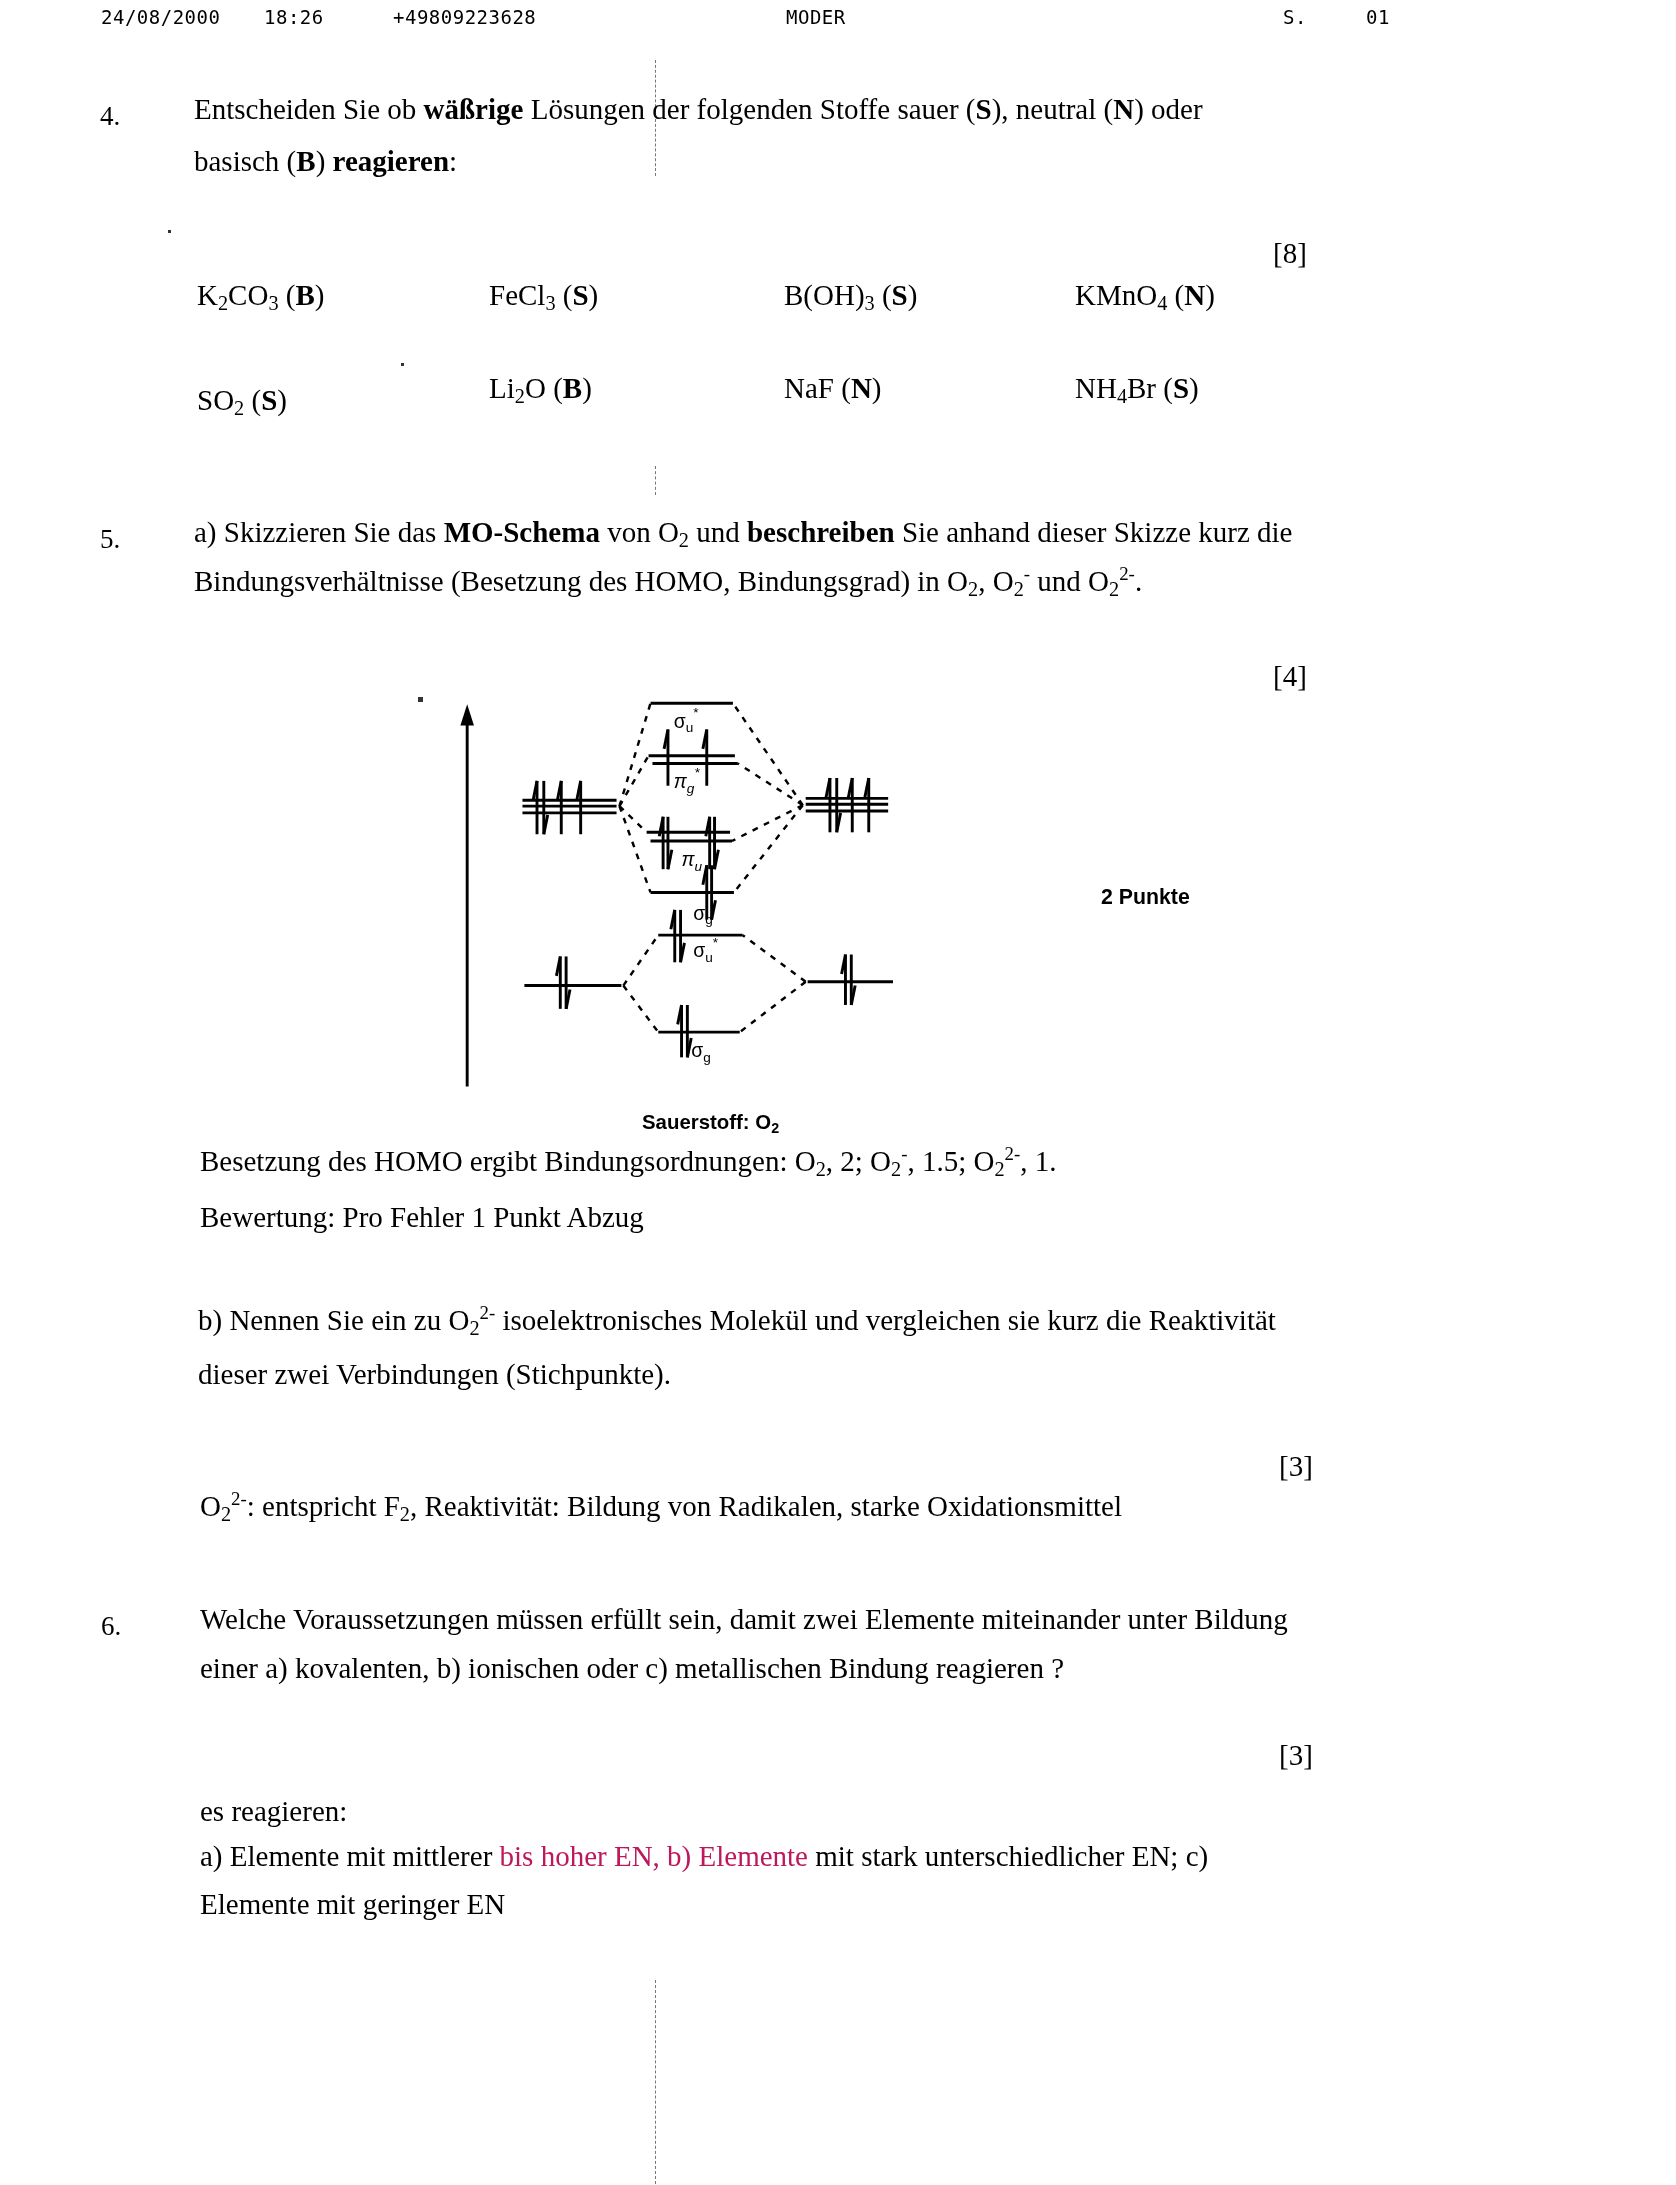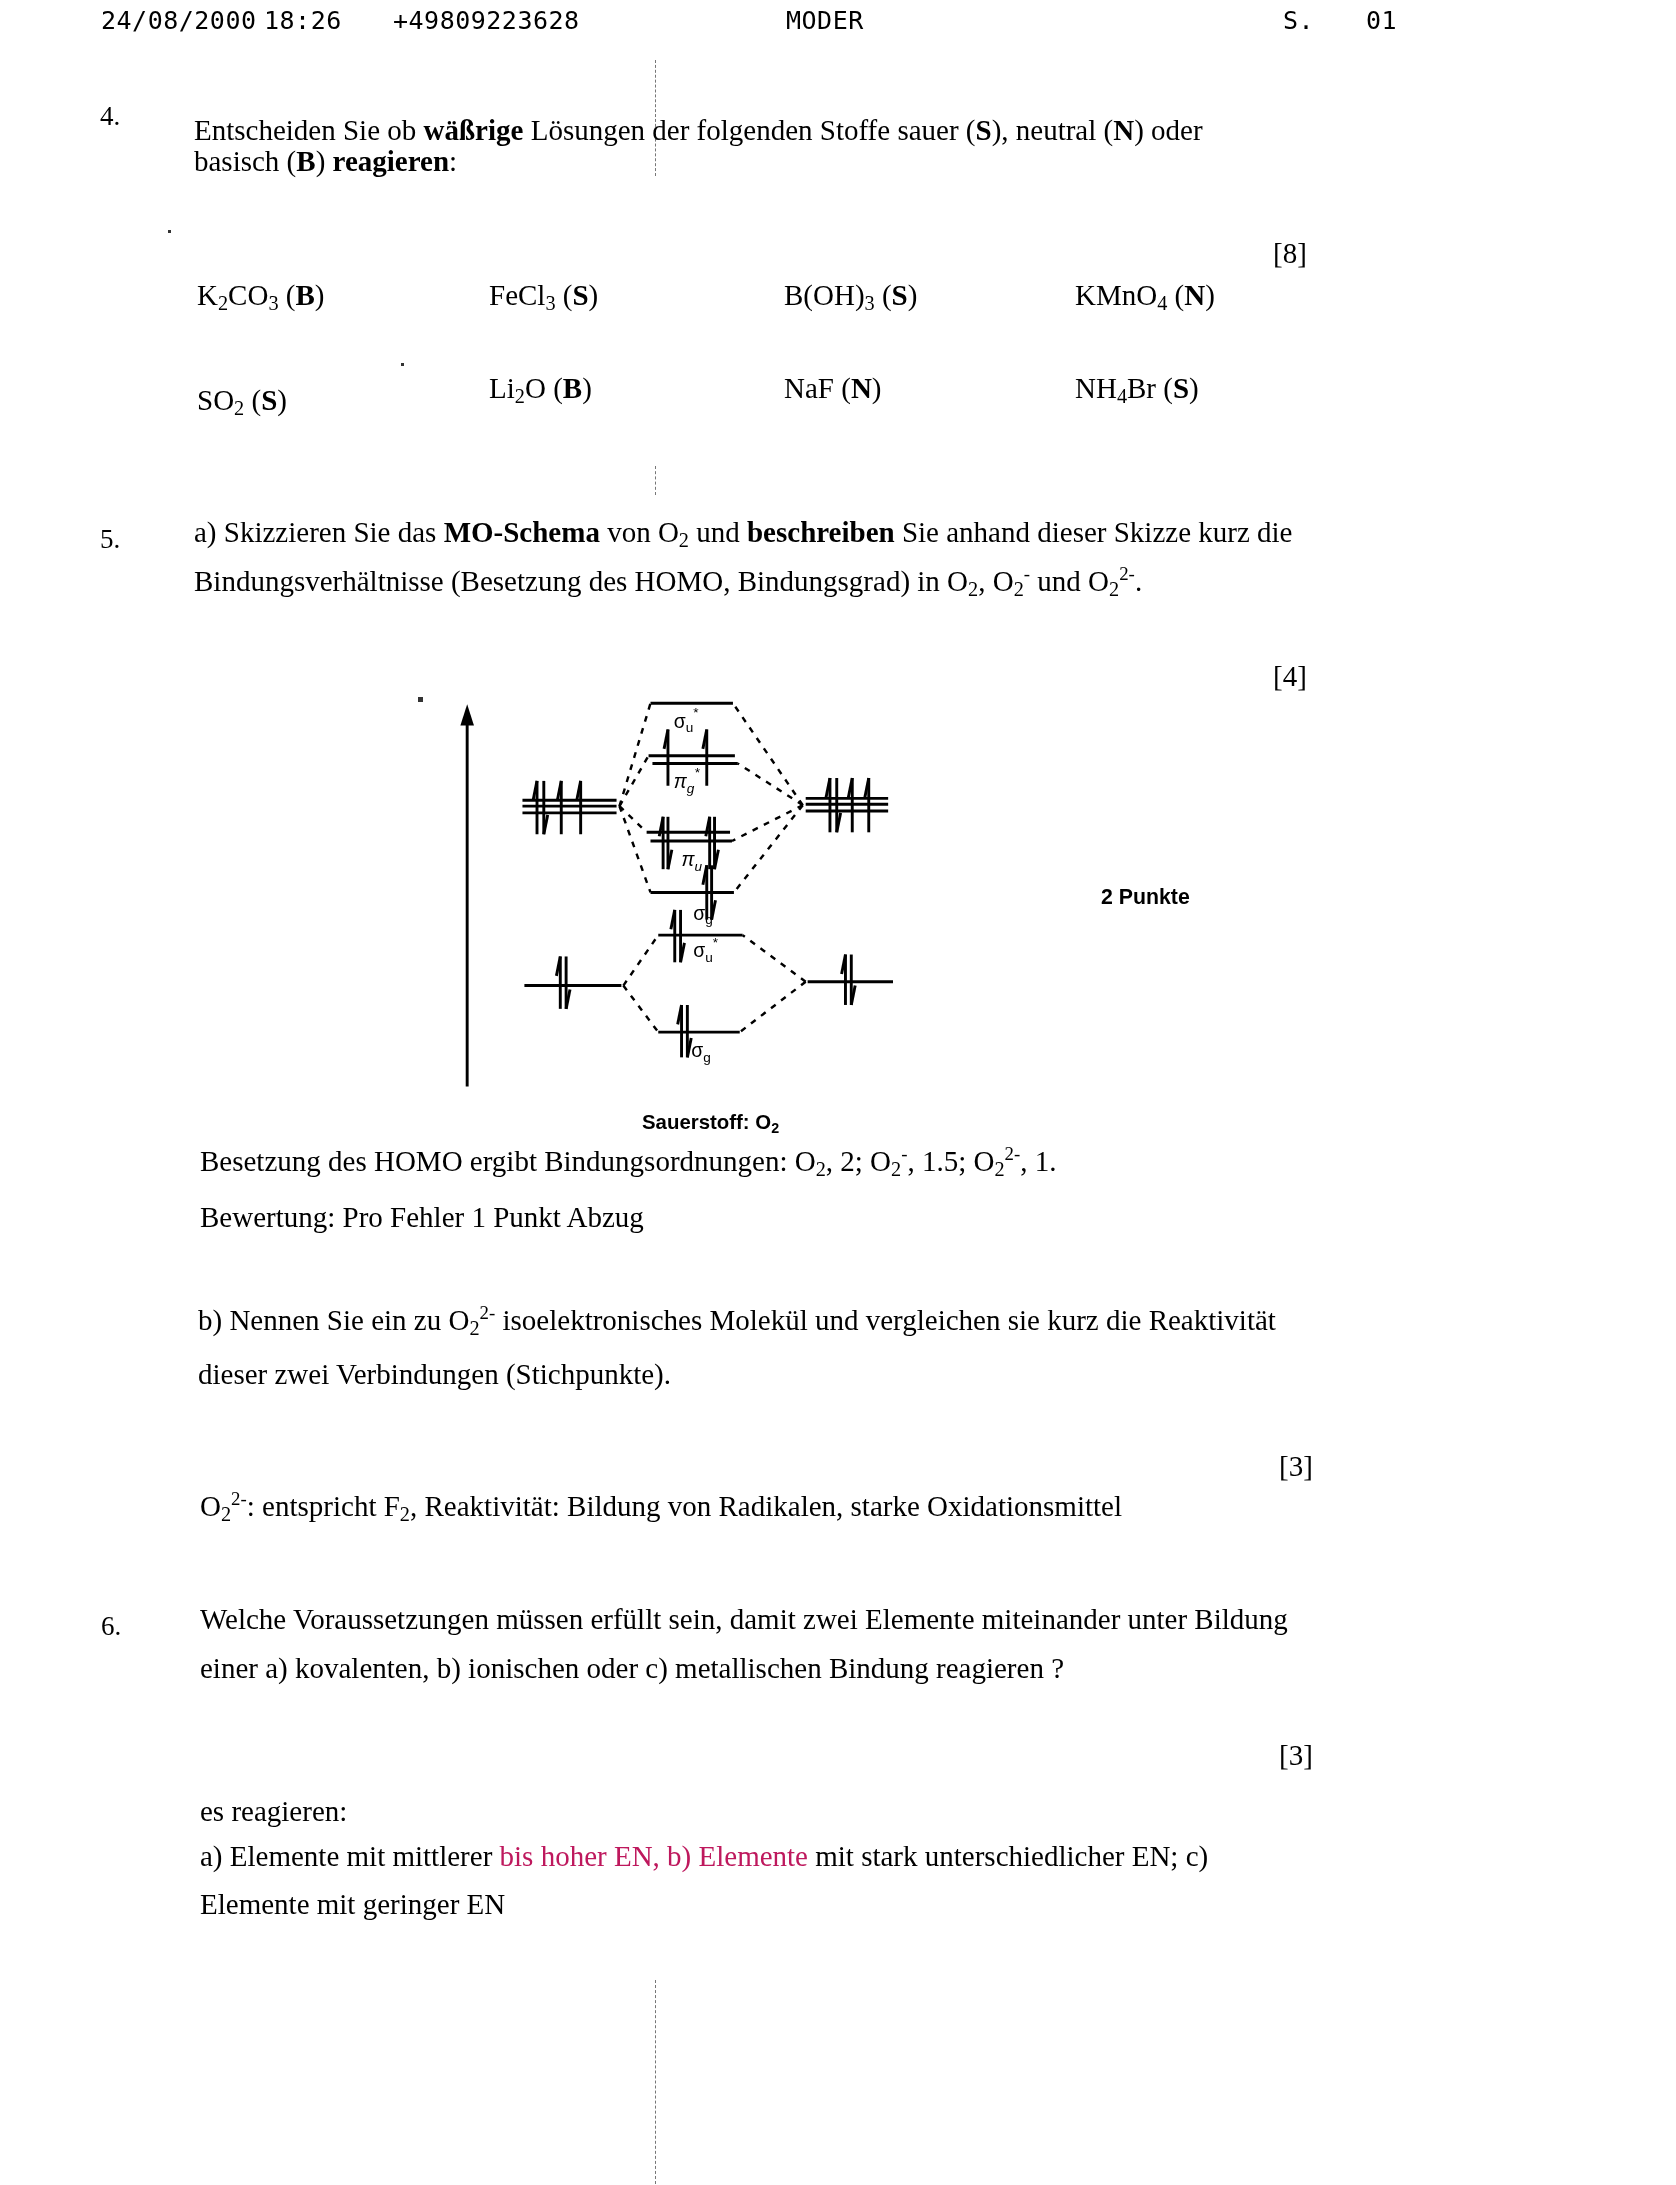--- a/index.html
+++ b/index.html
@@ -1,18 +1,18 @@
 <!DOCTYPE html>
 <html><head>
 <meta charset="utf-8">
 <style>
   html, body { margin: 0; padding: 0; background: #ffffff; }
   body { width: 1677px; height: 2185px; position: relative; overflow: hidden; color: #000; font-family: "Liberation Serif", "DejaVu Serif", serif; }
   .abs { position: absolute; white-space: nowrap; }
-  .fax { font-family: "DejaVu Sans Mono", "Liberation Mono", monospace; font-size: 25px; top: 5.8px; letter-spacing: 0.5px; }
+  .fax { font-family: "DejaVu Sans Mono", "Liberation Mono", monospace; font-size: 19px; top: 5.8px; letter-spacing: 0.5px; }
   .t { font-size: 29px; line-height: 1; }
   .qnum { font-size: 27px; }
   b, .b { font-weight: bold; }
   sub { font-size: 0.7em; vertical-align: -0.25em; line-height: 0; }
   sup { font-size: 0.65em; vertical-align: 0.6em; line-height: 0; }
   .sans { font-family: "Liberation Sans", "DejaVu Sans", sans-serif; }
   .fade { color: #be185d; }
   .dotline { position: absolute; width: 0; border-left: 1px dashed #777; }
   .speck { position: absolute; width: 2.9px; height: 2.9px; background: #333; }
   svg text { font-family: "Liberation Sans", "DejaVu Sans", sans-serif; }
@@ -31,21 +31,21 @@
 
 <div class="dotline" style="left:655px; top:60px; height:116px;"></div>
 <div class="dotline" style="left:655px; top:466px; height:29px;"></div>
 <div class="dotline" style="left:655px; top:1980px; height:204px;"></div>
 <div class="speck" style="left:168px; top:230px;"></div>
 <div class="speck" style="left:401px; top:363px;"></div>
 <div class="speck" style="left:418px; top:697px; width:4.9px; height:4.9px;"></div>
 
 <section>
   <span class="abs qnum" style="left:100px; top:101px;">4.</span>
-  <div class="abs t" style="left:194px; top:95px;margin-top:21px;"><span>Entscheiden Sie ob </span><b>wäßrige</b><span> Lösungen der folgenden Stoffe sauer (</span><b>S</b><span>), neutral (</span><b>N</b><span>) oder</span></div>
+  <div class="abs t" style="left:194px; top:95px;"><span>Entscheiden Sie ob </span><b>wäßrige</b><span> Lösungen der folgenden Stoffe sauer (</span><b>S</b><span>), neutral (</span><b>N</b><span>) oder</span></div>
   <div class="abs t" style="left:194px; top:147px;"><span>basisch (</span><b>B</b><span>) </span><b>reagieren</b><span>:</span></div>
   <span class="abs t" style="left:1273px; top:239px;">[8]</span>
 
   <div id="compounds">
       <div class="abs t" style="left: 197px; top: 281px;"><span>K</span><sub>2</sub><span>CO</span><sub>3</sub><span> (</span><b>B</b><span>)</span></div>
       <div class="abs t" style="left: 489px; top: 281px;"><span>FeCl</span><sub>3</sub><span></span><sub></sub><span> (</span><b>S</b><span>)</span></div>
       <div class="abs t" style="left: 784px; top: 281px;"><span>B(OH)</span><sub>3</sub><span></span><sub></sub><span> (</span><b>S</b><span>)</span></div>
       <div class="abs t" style="left: 1075px; top: 281px;"><span>KMnO</span><sub>4</sub><span></span><sub></sub><span> (</span><b>N</b><span>)</span></div>
       <div class="abs t" style="left: 197px; top: 374px; margin-top: 12px;"><span>SO</span><sub>2</sub><span></span><sub></sub><span> (</span><b>S</b><span>)</span></div>
       <div class="abs t" style="left: 489px; top: 374px;"><span>Li</span><sub>2</sub><span>O</span><sub></sub><span> (</span><b>B</b><span>)</span></div>

